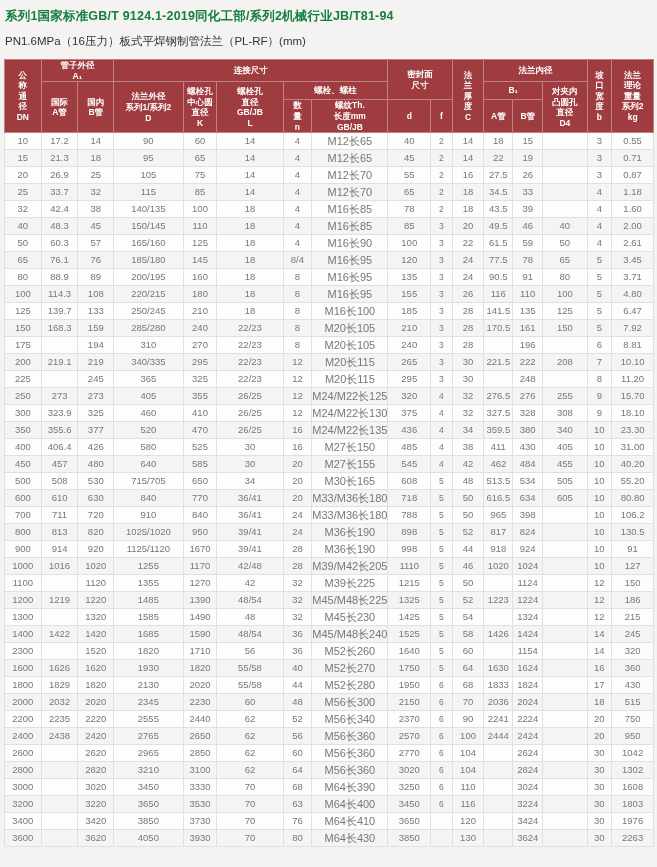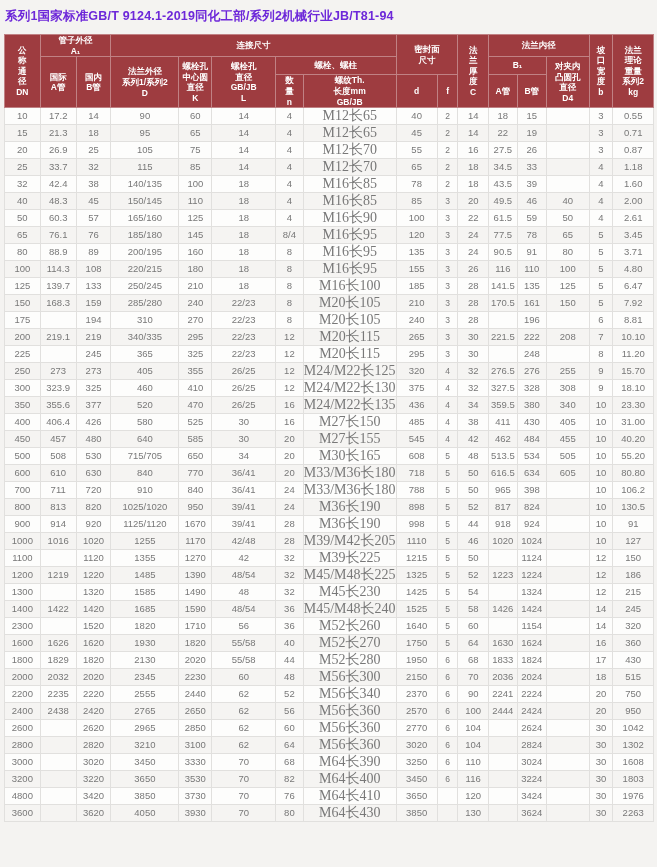--- a/index.html
+++ b/index.html
@@ -4,21 +4,21 @@
 <style>
   html,body{margin:0;padding:0;}
   body{
     width:657px;height:867px;
     background:#f4f3f1;
     font-family:"Liberation Sans","DejaVu Sans",sans-serif;
     -webkit-font-smoothing:antialiased;
   }
   .titles{padding:5px 6px 0 5px;}
   .title{
-    font-size:12.5px;font-weight:bold;color:#6d28d9;
+    font-size:12.5px;font-weight:bold;color:#15803d;
     margin:3px 0 9px 0;letter-spacing:.2px;
   }
   .subtitle{
     font-size:11.5px;font-weight:normal;color:#333;
     margin:0 0 10px 0;
   }
   table{
     border-collapse:collapse;table-layout:fixed;
     margin:0 3px 0 4px;
   }
@@ -33,28 +33,29 @@
   }
   tbody td{
     font-size:9.5px;color:#787878;
     text-align:center;vertical-align:middle;
     border:1px solid #e1e0de;
     height:16px;line-height:16px;
     padding:0;overflow:hidden;white-space:nowrap;
     background:#fdfdfc;
   }
   tbody tr.alt td{background:#f5f4f2;}
-  tbody td:nth-child(8){font-size:14px;font-family:Liberation Serif, serif;}
+  tbody td:nth-child(8){font-size:11px;}
   tbody td:nth-child(10){font-size:8.5px;}
 </style>
 </head>
 <body>
 
 <div class="titles">
   <div class="title">系列1国家标准GB/T 9124.1-2019同化工部/系列2机械行业JB/T81-94</div>
+  <div class="subtitle">PN1.6MPa（16压力）板式平焊钢制管法兰（PL-RF）(mm)</div>
 </div>
 
 <table>
   <colgroup>
       <col style="width: 37px;">
       <col style="width: 37px;">
       <col style="width: 36px;">
       <col style="width: 70px;">
       <col style="width: 34px;">
       <col style="width: 67px;">
@@ -837,33 +838,33 @@
         <td>30</td>
         <td>1608</td>
       </tr>
       <tr class="alt">
         <td>3200</td>
         <td></td>
         <td>3220</td>
         <td>3650</td>
         <td>3530</td>
         <td>70</td>
-        <td>82</td>
+        <td>63</td>
         <td>M64长400</td>
         <td>3450</td>
         <td>6</td>
         <td>116</td>
         <td></td>
         <td>3224</td>
         <td></td>
         <td>30</td>
         <td>1803</td>
       </tr>
       <tr>
-        <td>4800</td>
+        <td>3400</td>
         <td></td>
         <td>3420</td>
         <td>3850</td>
         <td>3730</td>
         <td>70</td>
         <td>76</td>
         <td>M64长410</td>
         <td>3650</td>
         <td></td>
         <td>120</td>

